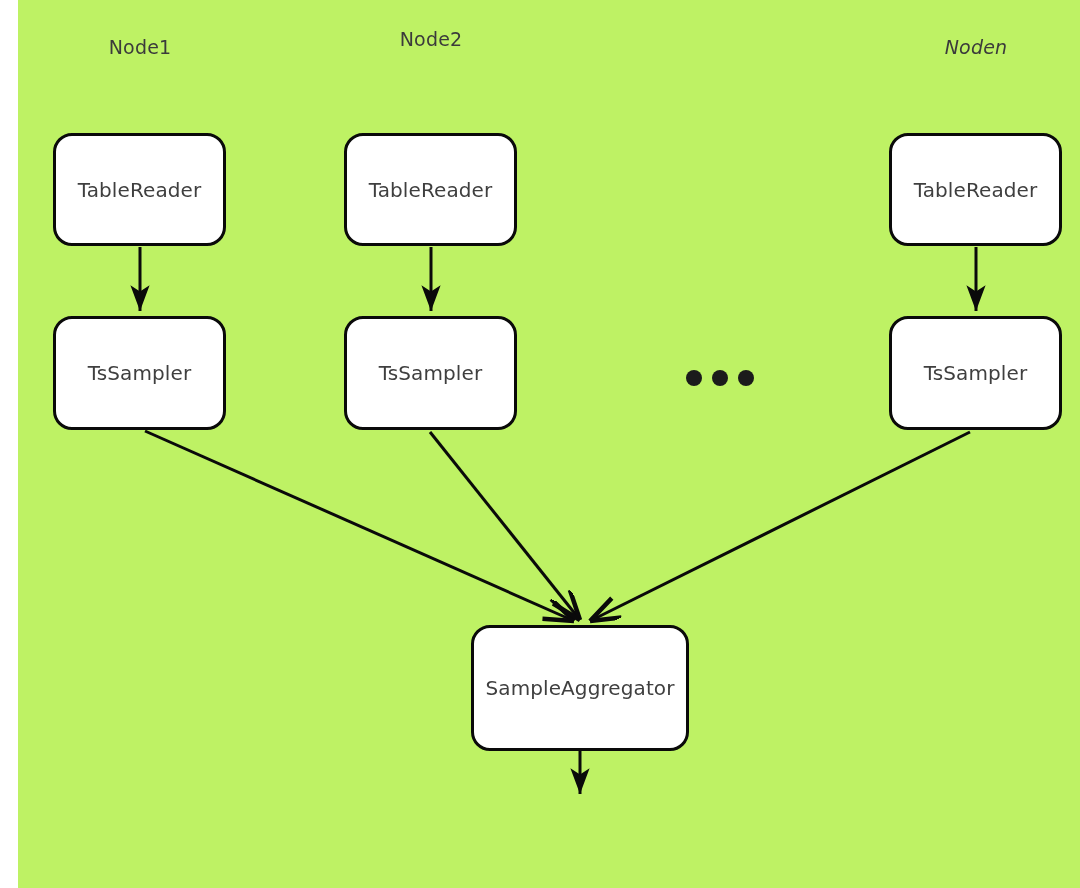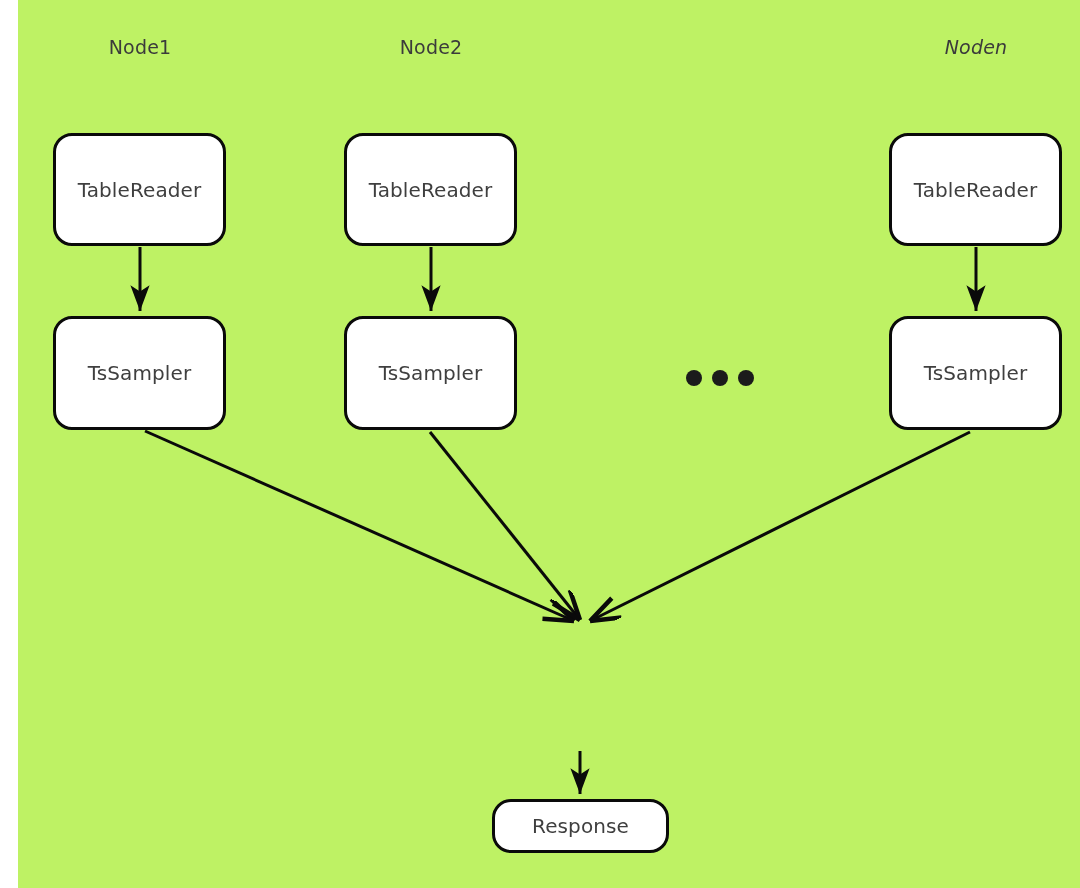--- a/index.html
+++ b/index.html
@@ -64,21 +64,21 @@
     border-radius: 50%;
     background: #1b1b1b;
   }
 </style>
 </head>
 <body>
 
 <div id="canvas">
 
   <div class="col-label" style="left:42px; top:36px; width:160px;">Node1</div>
-  <div class="col-label" style="left:333px; top:36px; width:160px;">Node2</div>
+  <div class="col-label" style="left:333px; top:28px; width:160px;">Node2</div>
   <div class="col-label" style="left:878px; top:36px; width:160px;font-style:italic;">Noden</div>
 
   <svg class="edges" viewBox="0 0 1080 888" width="1080" height="888" xmlns="http://www.w3.org/2000/svg">
     <defs>
       <marker id="ah" markerWidth="10" markerHeight="10" refX="8.6" refY="3.2" orient="auto" markerUnits="strokeWidth">
         <path d="M0,0 L8.6,3.2 L0,6.4 L2.1,3.2 z" fill="#0a0a0a"></path>
       </marker>
       <marker id="ah-open" markerWidth="12" markerHeight="12" refX="10.5" refY="3.6" orient="auto" markerUnits="strokeWidth">
         <path d="M0.6,0 L10.5,3.6 M0.6,7.2 L10.5,3.6" fill="none" stroke="#0a0a0a" stroke-width="1.5"></path>
       </marker>
@@ -128,18 +128,18 @@
   <div class="node-box" style="left:871px; top:316px; width:173px; height:114px;">
     <span>TsSampler</span>
   </div>
 
   <div class="ellipsis" style="left:668px; top:370px;">
     <i></i>
     <i></i>
     <i></i>
   </div>
 
+  <div class="node-box" style="left:453px; top:625px; width:218px; height:126px;">
+    <span>SampleAggregator</span>
+  </div>
 
-  <div class="node-box" style="left:474px; top:799px; width:177px; height:54px;">
-    <span>Response</span>
-  </div>
 
 </div>
 
 </body></html>

